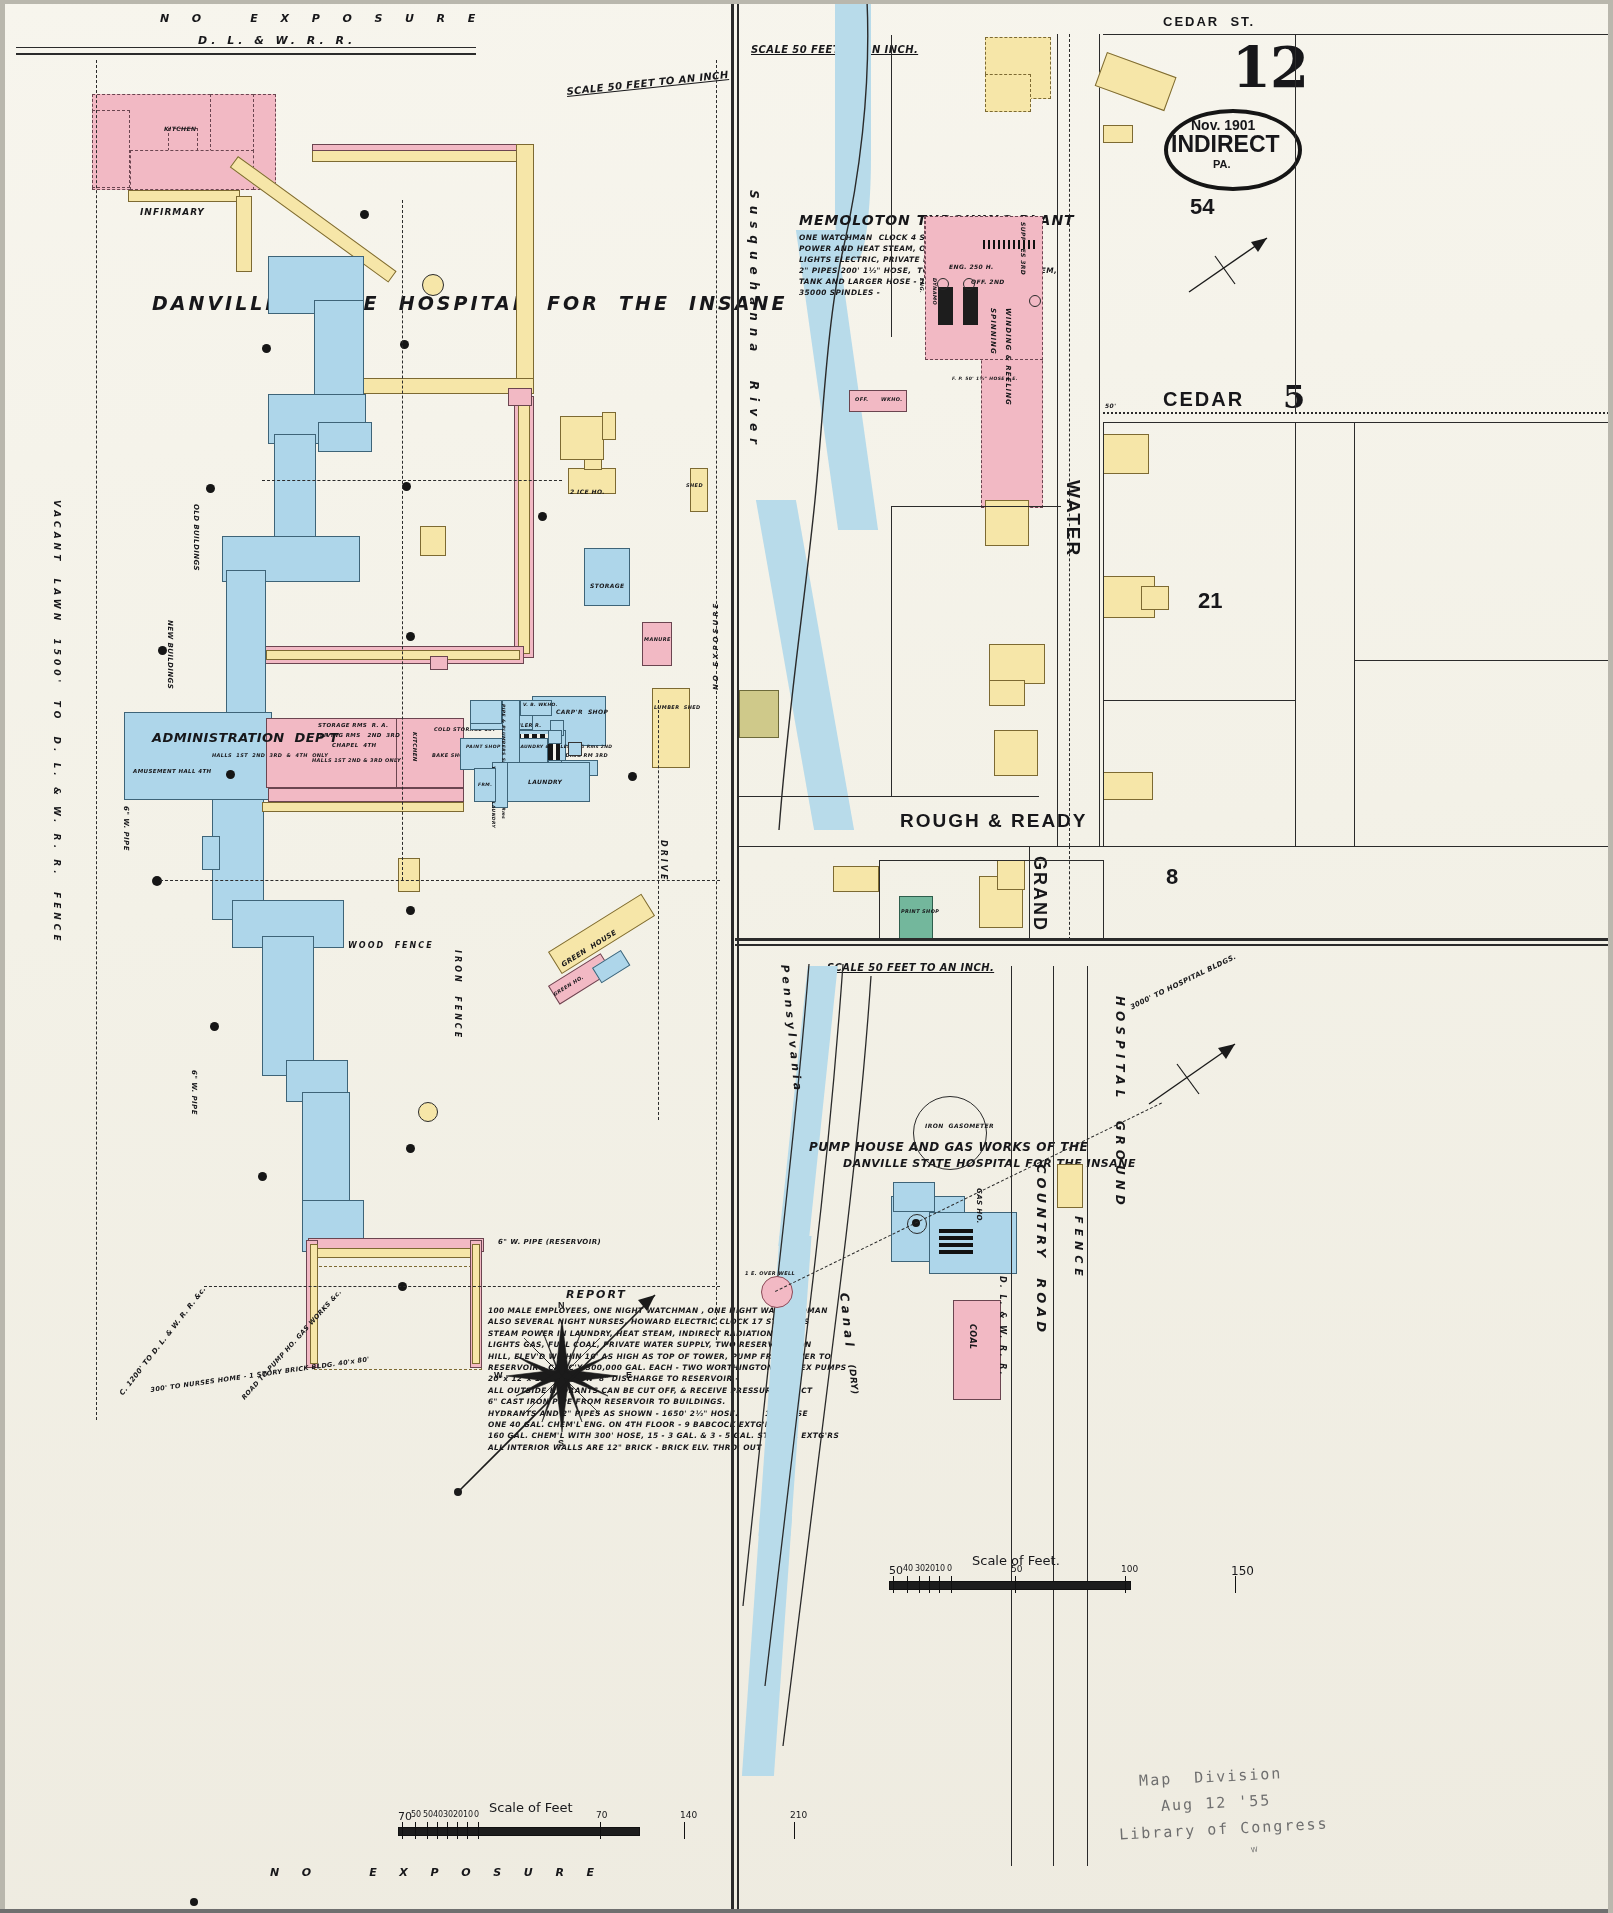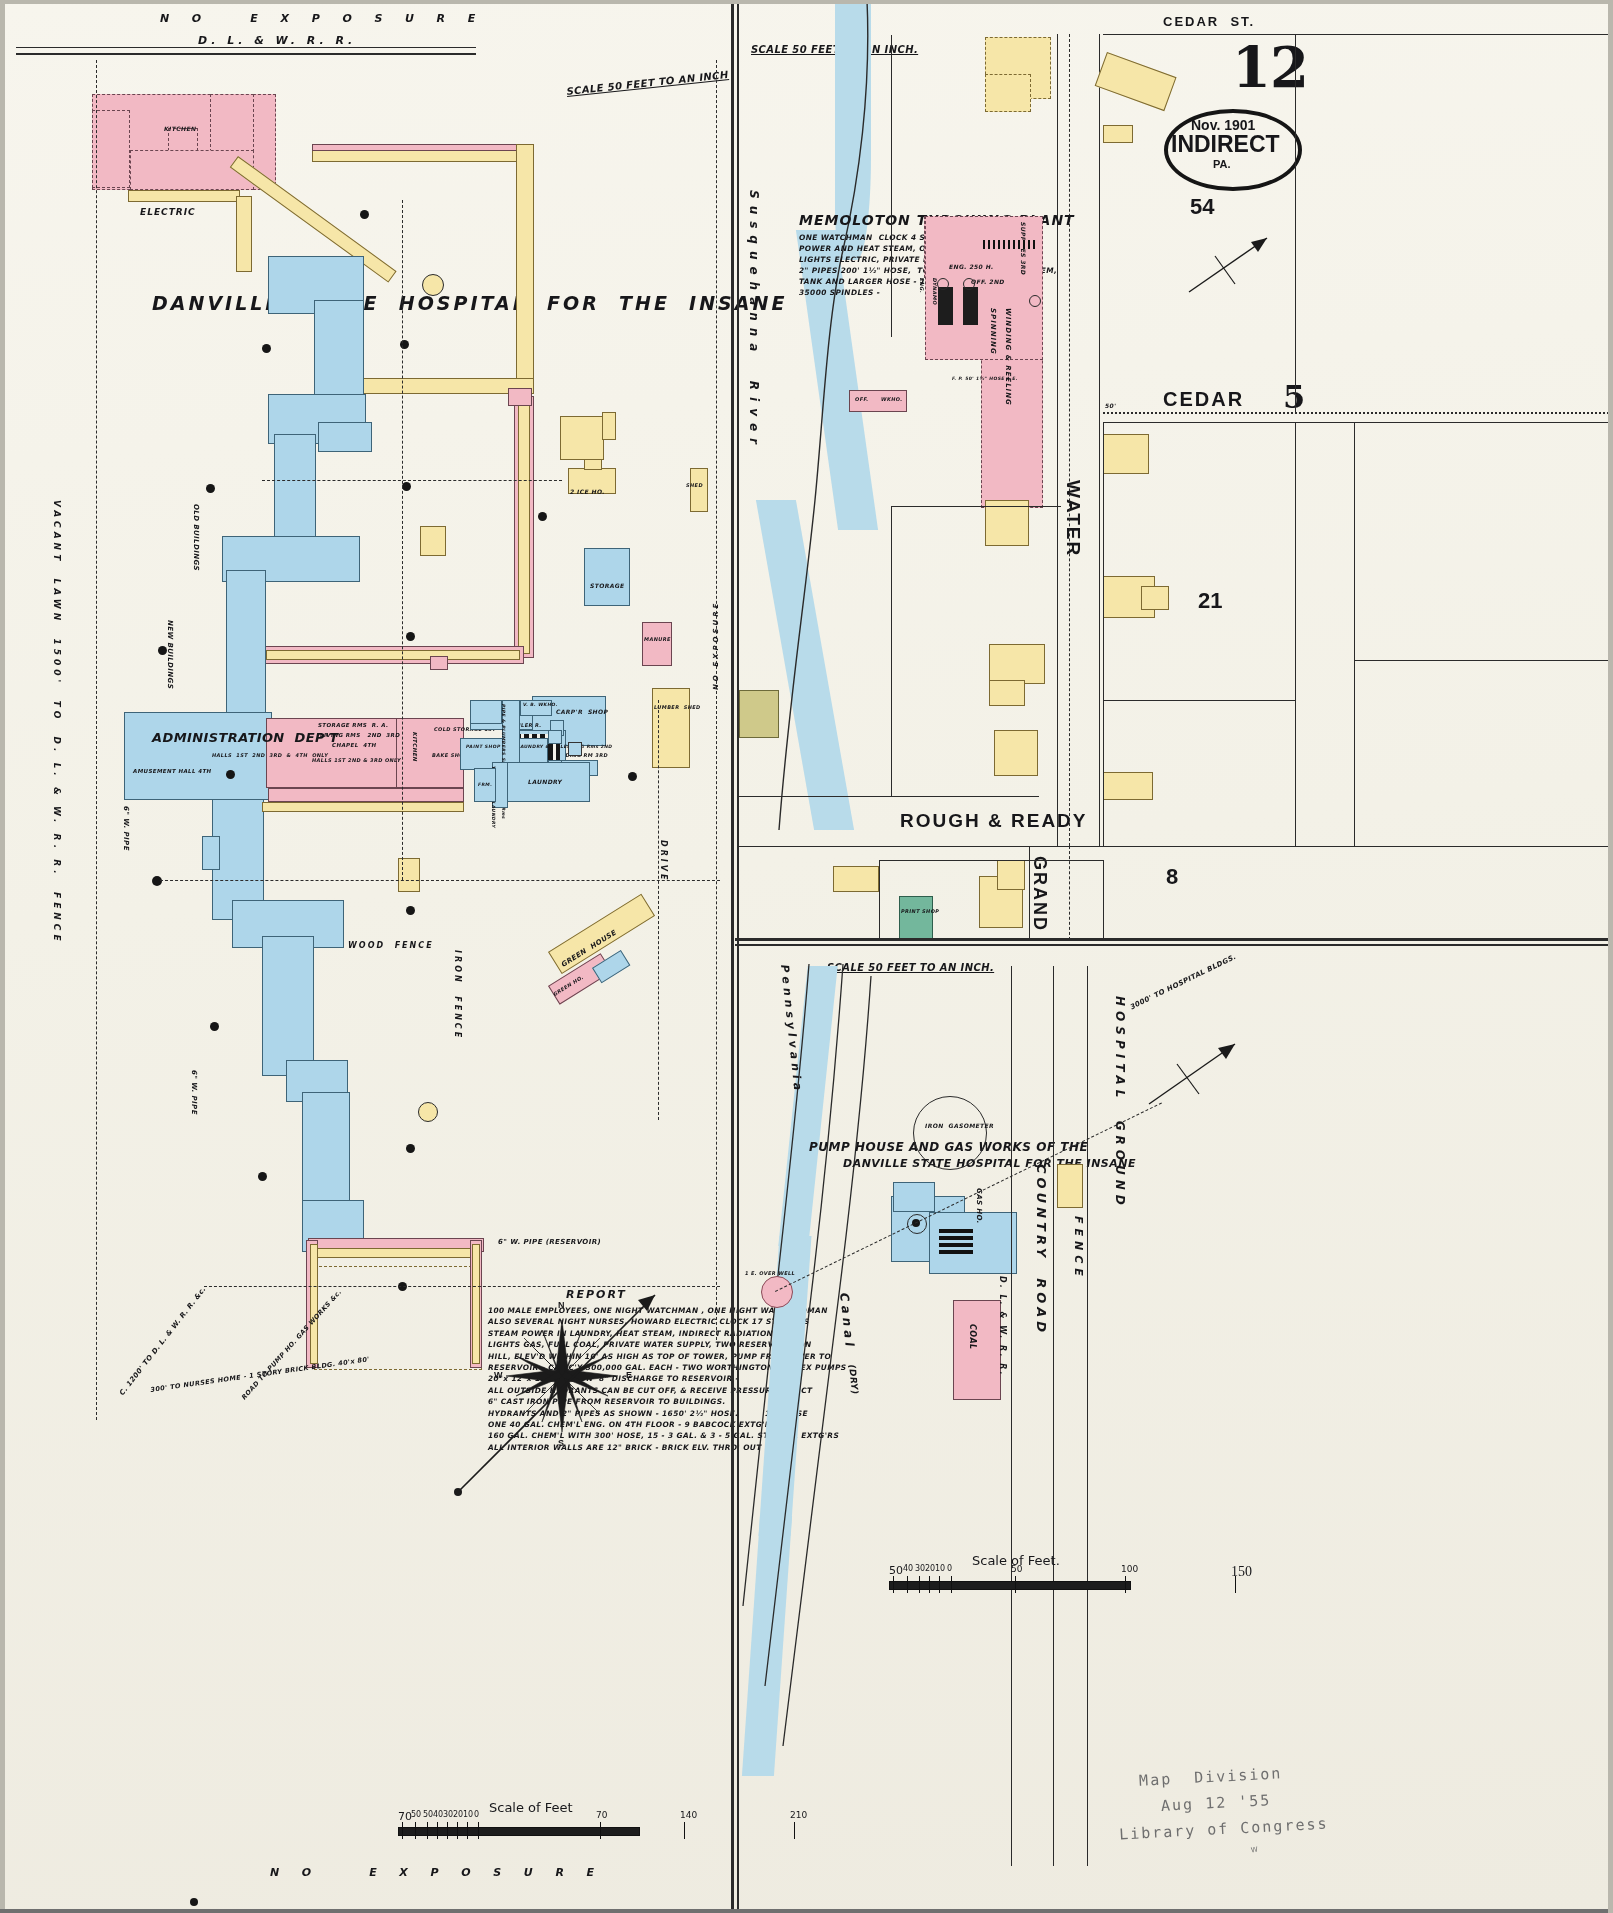--- a/index.html
+++ b/index.html
@@ -53,21 +53,21 @@
     <div class="txt hand" style="left:566px;top:86px;font-size:10px;transform:rotate(-6deg);text-decoration:underline;">SCALE 50 FEET TO AN INCH</div>
 
     <div class="txt hand" style="left:152px;top:292px;font-size:19px;letter-spacing:3px;">DANVILLE  STATE  HOSPITAL  FOR  THE  INSANE</div>
 
     <div class="bldg pinkd" style="left:92px;top:94px;width:184px;height:96px;"></div>
     <div class="bldg pinkd" style="left:92px;top:110px;width:38px;height:78px;"></div>
     <div class="bldg pinkd" style="left:168px;top:128px;width:30px;height:68px;"></div>
     <div class="bldg pinkd" style="left:210px;top:94px;width:44px;height:58px;"></div>
     <div class="bldg pinkd" style="left:130px;top:150px;width:124px;height:40px;"></div>
     <div class="txt hand" style="left:164px;top:125px;font-size:6px;">KITCHEN</div>
-    <div class="txt hand" style="left:140px;top:207px;font-size:9px;letter-spacing:1px;">ELECTRIC</div>
+    <div class="txt hand" style="left:140px;top:207px;font-size:9px;letter-spacing:1px;">INFIRMARY</div>
     <div class="bldg yel" style="left:128px;top:190px;width:112px;height:12px;"></div>
     <div class="bldg yel" style="left:236px;top:196px;width:16px;height:76px;"></div>
 
     <div class="bldg yel" style="left:312px;top:144px;width:222px;height:18px;"></div>
     <div class="bldg pink" style="left:312px;top:144px;width:222px;height:7px;"></div>
     <div class="bldg yel" style="left:516px;top:144px;width:18px;height:250px;"></div>
     <div class="bldg yel" style="left:362px;top:378px;width:172px;height:16px;"></div>
     <div class="bldg yel" style="left:238px;top:156px;width:196px;height:14px;transform:rotate(36deg);transform-origin:left top;"></div>
     <div class="bldg pink" style="left:514px;top:396px;width:20px;height:262px;"></div>
     <div class="bldg yel" style="left:518px;top:400px;width:12px;height:254px;"></div>
@@ -469,21 +469,21 @@
     <div class="txt" style="left:233px;top:607px;font-size:13px;">Scale of Feet.</div>
     <div id="inset-scale-ticks" style="position:absolute;left:150px;top:618px;">
         <div class="txt" style="position: absolute; left: 0px; top: 0px; font-size: 11px;">50</div>
         <div class="txt" style="position: absolute; left: 14px; top: 0px; font-size: 8px;">40</div>
         <div class="txt" style="position: absolute; left: 26px; top: 0px; font-size: 8px;">30</div>
         <div class="txt" style="position: absolute; left: 36px; top: 0px; font-size: 8px;">20</div>
         <div class="txt" style="position: absolute; left: 46px; top: 0px; font-size: 8px;">10</div>
         <div class="txt" style="position: absolute; left: 58px; top: 0px; font-size: 8px;">0</div>
         <div class="txt" style="position: absolute; left: 122px; top: 0px; font-size: 9px;">50</div>
         <div class="txt" style="position: absolute; left: 232px; top: 0px; font-size: 9px;">100</div>
-        <div class="txt" style="position: absolute; left: 342px; top: 0px; font-size: 14px; font-family: Liberation Serif, serif;">150</div>
+        <div class="txt" style="position: absolute; left: 342px; top: 0px; font-size: 12px;">150</div>
       </div>
     <div class="scalebar" style="left:150px;top:635px;width:240px;"></div>
 
     <div id="loc-stamp" style="position:absolute;left:400px;top:822px;">
         <div class="stampline" style="position: absolute; left: 0px; top: 0px; font-size: 15px; transform: rotate(-3deg);">Map  Division</div>
         <div class="stampline" style="position: absolute; left: 22px; top: 26px; font-size: 15px; transform: rotate(-3deg);">Aug 12 '55</div>
         <div class="stampline" style="position: absolute; left: -20px; top: 52px; font-size: 15px; transform: rotate(-3deg);">Library of Congress</div>
       </div>
     <div class="txt" style="left:512px;top:900px;font-size:7px;color:#6f6f6f;transform:rotate(-8deg);">W</div>
   <div class="tick" style="left: 154px; top: 630px; height: 17px;"></div>

